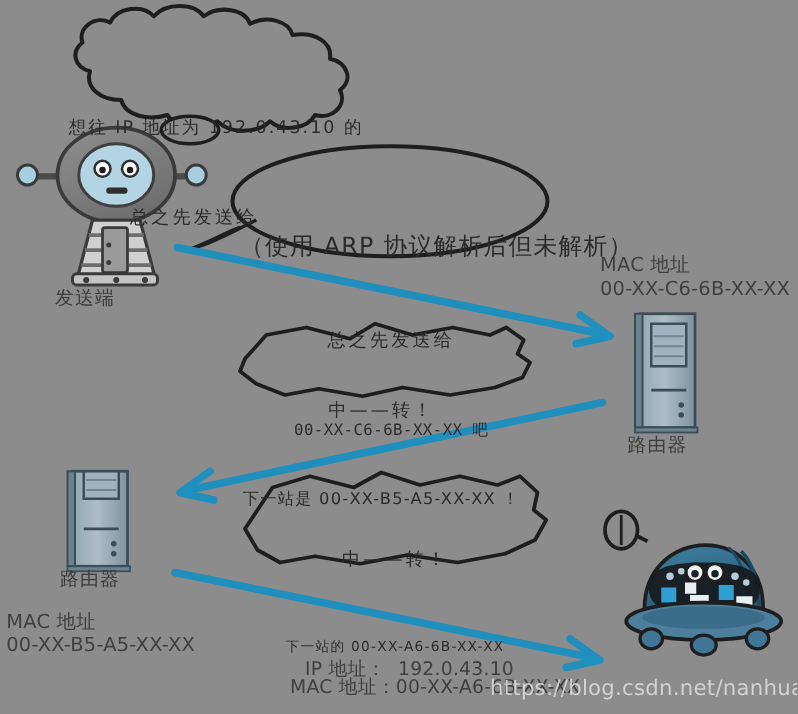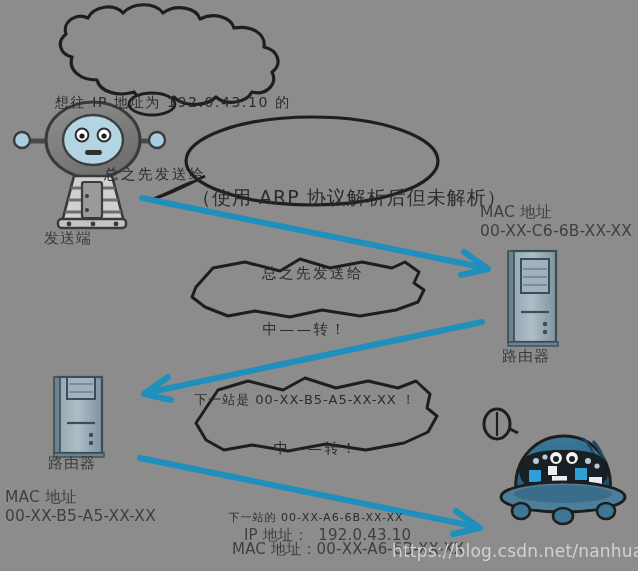--- a/index.html
+++ b/index.html
@@ -254,20 +254,21 @@
   </svg>
 
   <div class="bub" id="bub0" style="left:55px; top:42px; width:200px;">
     <span class="ln mixed">想往 IP 地址为 192.0.43.10 的</span>
     <span class="ln cn">总之先发送给</span>
   </div>
 
   <div class="bub" id="bub1" style="left:192px; top:133px; width:242px;">
     <span class="ln mixed" style="font-size:19px; letter-spacing:1px;">（使用 ARP 协议解析后但未解析）</span>
     <span class="ln cn">总之先发送给</span>
+    <span class="ln mono">00-XX-C6-6B-XX-XX 吧</span>
   </div>
 
   <div class="bub" id="bub2" style="left:192px; top:268px; width:226px;">
     <span class="ln cn">中——转！</span>
     <span class="ln mixed" style="font-size:13px; letter-spacing:1px;">下一站是 00-XX-B5-A5-XX-XX ！</span>
   </div>
 
   <div class="bub" id="bub3" style="left:202px; top:387px; width:228px;">
     <span class="ln cn">中——转！</span>
     <span class="ln mixed" style="font-size:11px; letter-spacing:1px;">下一站的 00-XX-A6-6B-XX-XX</span>

